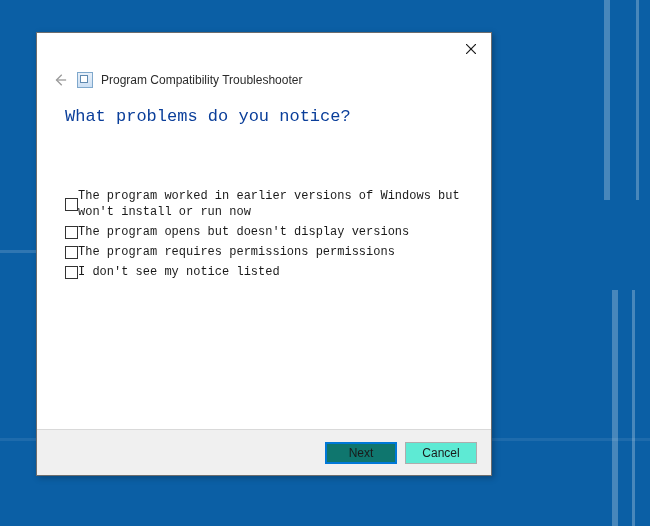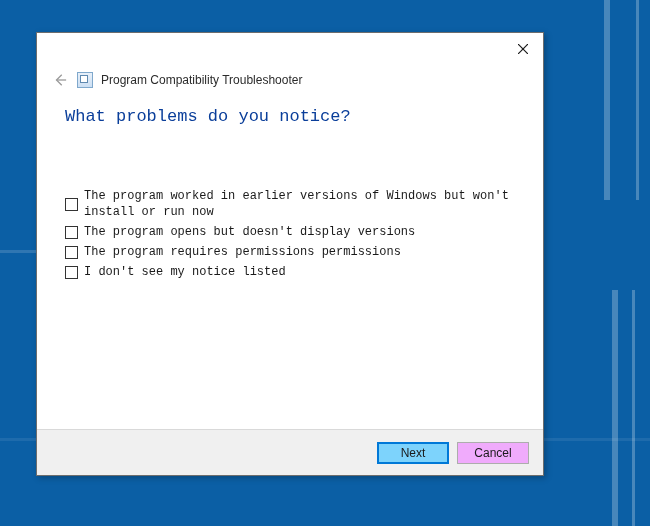--- a/index.html
+++ b/index.html
@@ -16,21 +16,21 @@
     .s1 { left: 604px; top: 0; width: 6px; height: 200px; }
     .s2 { left: 636px; top: 0; width: 3px; height: 200px; }
     .s3 { left: 612px; top: 290px; width: 6px; height: 236px; }
     .s4 { left: 632px; top: 290px; width: 3px; height: 236px; }
     .s5 { left: 0; top: 250px; width: 36px; height: 3px; background: rgba(255,255,255,0.15);}
     .s6 { left: 0; top: 438px; width: 650px; height: 3px; background: rgba(255,255,255,0.08);}
 
     .dialog {
       position: absolute;
       left: 36px; top: 32px;
-      width: 508px; height: 444px;
+      width: 456px; height: 444px;
       background: #ffffff;
       border: 1px solid #6d6d6d;
       box-shadow: 2px 2px 6px rgba(0,0,0,0.25);
       display: flex; flex-direction: column;
     }
     .titlebar {
       height: 30px;
       display: flex; justify-content: flex-end; align-items: flex-start;
       padding: 6px 10px 0 0;
     }
@@ -71,50 +71,50 @@
       font-family: Liberation Mono, monospace;
     }
     .heading {
       color: #0a3e9a;
       font-size: 17px;
       font-weight: 400;
       margin-bottom: 62px;
     }
     .options { display: flex; flex-direction: column; gap: 4px; }
     .opt {
-      display: flex; align-items: center; gap: 6px;
+      display: flex; align-items: center; 
       line-height: 16px;
     }
     .cb {
       width: 13px; height: 13px; flex: 0 0 13px;
       border: 1px solid #333;
       background: #fff;
     }
     .opt-label { font-size: 12px; color: #1a1a1a; }
 
     .footer {
       border-top: 1px solid #d9d9d9;
       background: #f0f0f0;
       height: 46px;
       display: flex; align-items: center; justify-content: flex-end;
       gap: 8px; padding: 0 14px;
     }
     .btn {
       min-width: 72px; height: 22px;
       padding: 0 12px;
       font-size: 12px;
-      background: #f0abfc;
+      background: #5eead4;
       border: 1px solid #adadad;
       color: #1a1a1a;
       display: inline-flex; align-items: center; justify-content: center;
     }
     .btn.primary {
       border: 1px solid #0078d7;
       box-shadow: inset 0 0 0 1px #0078d7;
-      background: #7dd3fc;
+      background: #0f766e;
     }
   </style>
 </head>
 <body>
 
 <div class="streak s1"></div>
 <div class="streak s2"></div>
 <div class="streak s3"></div>
 <div class="streak s4"></div>
 <div class="streak s5"></div>

